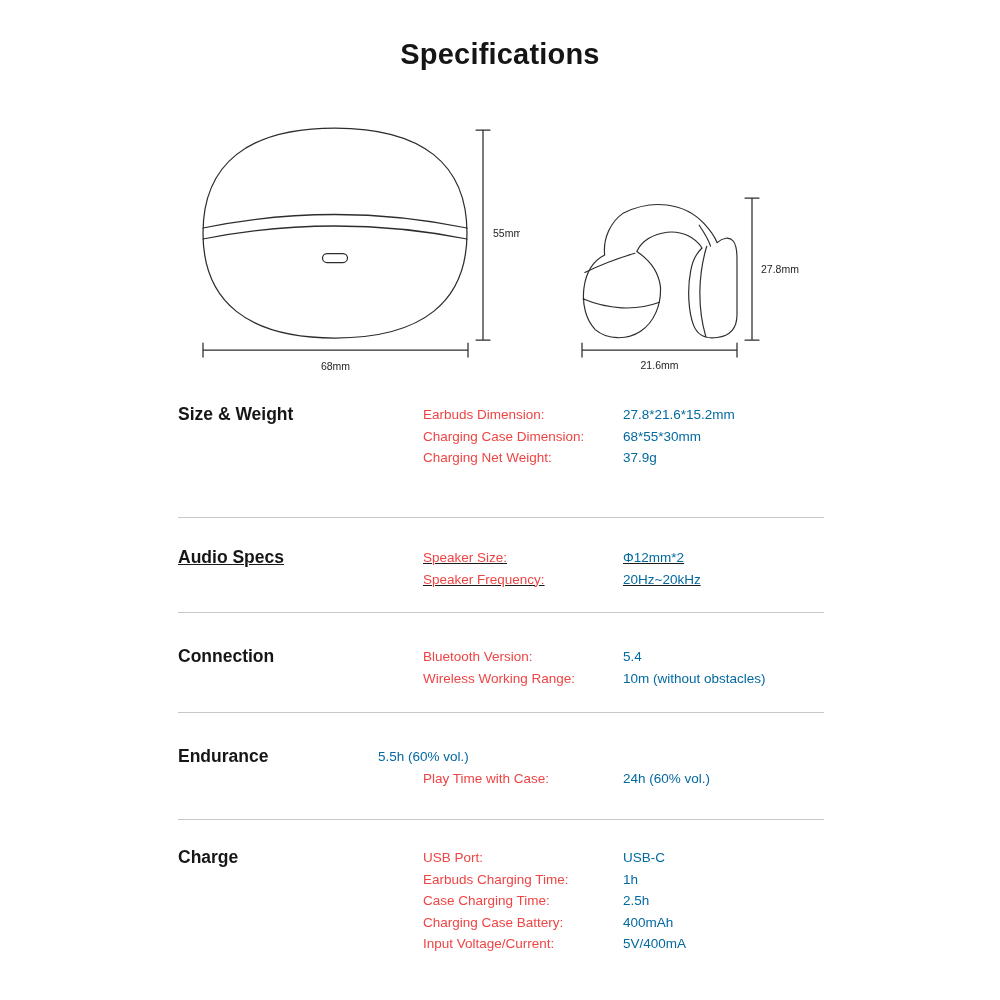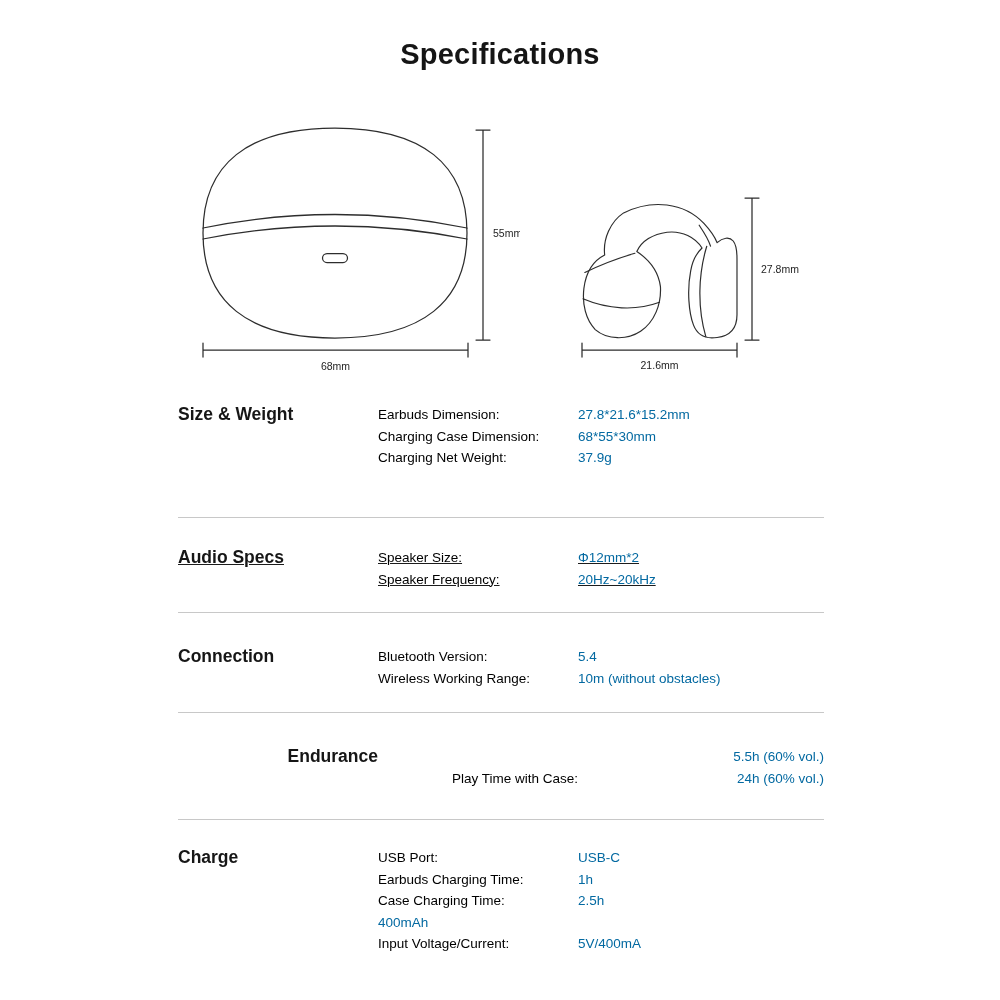--- a/index.html
+++ b/index.html
@@ -43,33 +43,33 @@
   }
   .divider {
     border: none;
     height: 1px;
     background: #c8c8c8;
   }
   .spec-section { display: flex; align-items: flex-start; }
   .sec-1 { height: 117px; padding-top: 4px; }
   .sec-2 { height: 94px;  padding-top: 29px; text-decoration: underline; }
   .sec-3 { height: 99px;  padding-top: 33px; }
-  .sec-4 { height: 106px; padding-top: 33px; text-align: right; }
+  .sec-4 { height: 106px; padding-top: 33px; }
   .sec-5 { padding-top: 27px; justify-content: center; }
   .sec-title {
     width: 200px;
     flex: 0 0 200px;
     font-size: 17.5px;
     font-weight: 700;
     line-height: 21.5px;
     color: #161616;
   }
   .rows { flex: 1; }
   .row { display: flex; line-height: 21.5px; font-size: 13.5px; }
-  .lbl { width: 200px; flex: 0 0 200px; font-weight: 500; color: #000000; }
+  .lbl { width: 200px; flex: 0 0 200px; font-weight: 500; color: #ef4444; margin-left: 45px; }
   .val { flex: 1; font-weight: 500; color: #0369a1; }
 </style>
 </head>
 <body>
 
 <h1 class="page-title">Specifications</h1>
 
 <svg class="figure fig-case" width="340" height="270" viewBox="0 0 340 270">
   <path d="M 155 13 C 68 13, 23 49, 23 118 C 23 187, 68 223, 155 223 C 242 223, 287 187, 287 118 C 287 49, 242 13, 155 13 Z"></path>
   <path d="M 23 113 Q 155 86 287 113"></path>
@@ -173,20 +173,21 @@
       </div>
       <div class="row">
         <span class="lbl">Earbuds Charging Time:</span>
         <span class="val">1h</span>
       </div>
       <div class="row">
         <span class="lbl">Case Charging Time:</span>
         <span class="val">2.5h</span>
       </div>
       <div class="row">
+        <span class="lbl">Charging Case Battery:</span>
         <span class="val">400mAh</span>
       </div>
       <div class="row">
         <span class="lbl">Input Voltage/Current:</span>
         <span class="val">5V/400mA</span>
       </div>
     </div>
   </section>
 
 </div>

